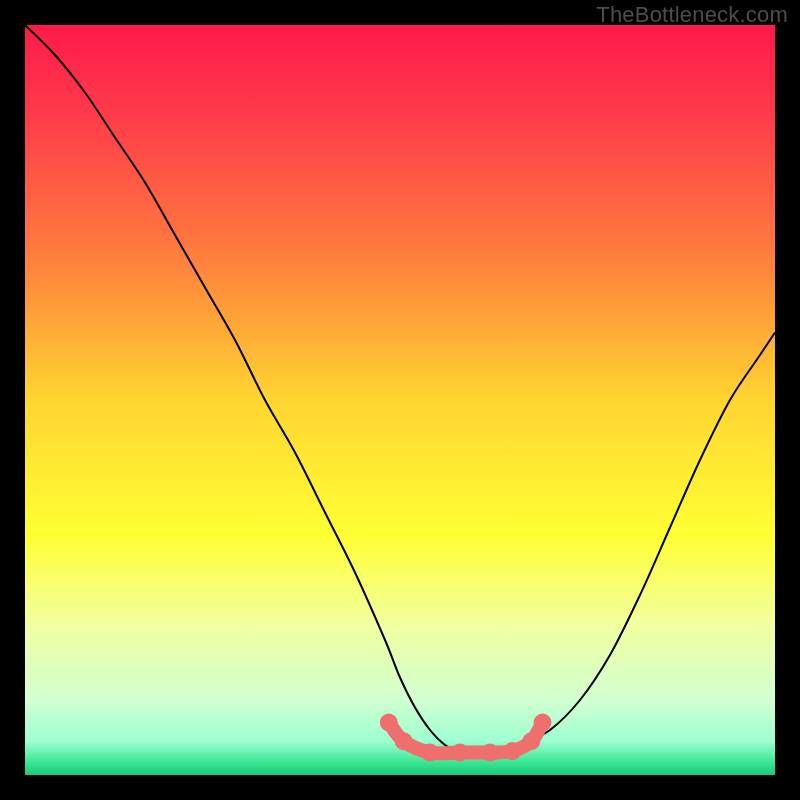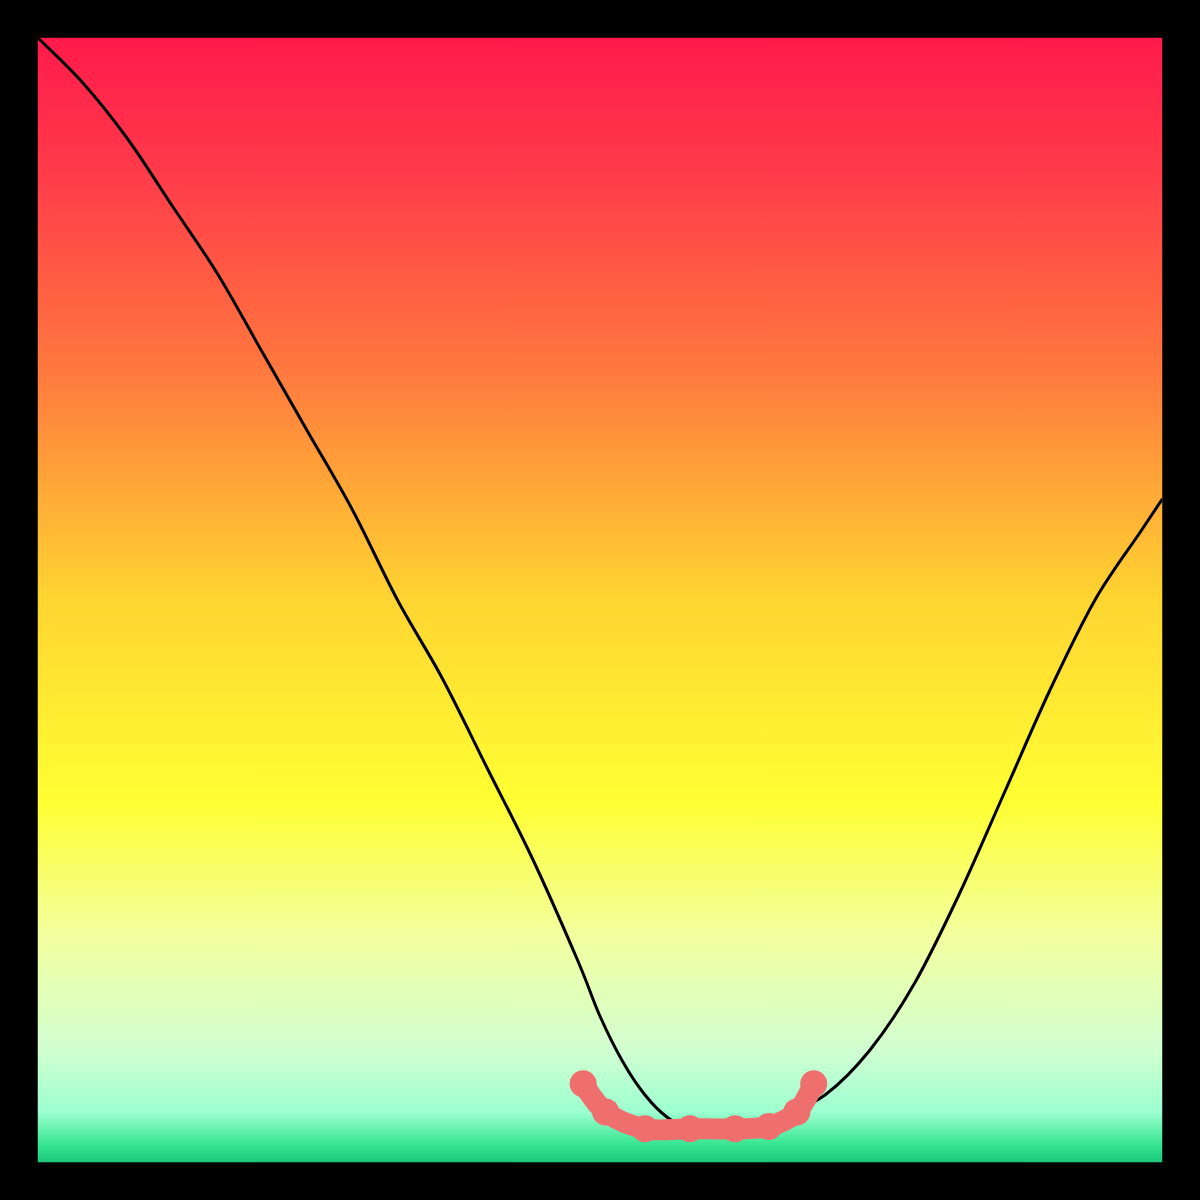--- a/index.html
+++ b/index.html
@@ -35,20 +35,21 @@
     letter-spacing: 0.2px;
     font-weight: 400;
     user-select: none;
   }
   svg { display: block; }
 </style>
 </head>
 <body>
 
 <div class="frame">
+  <div class="watermark">TheBottleneck.com</div>
   <div class="plot">
     <svg id="chart-svg" width="750" height="750" viewBox="0 0 750 750">
         <defs>
           <linearGradient id="bg-grad" x1="0" y1="0" x2="0" y2="1">
             <stop offset="0%" stop-color="#ff1a4b"></stop>
             <stop offset="12%" stop-color="#ff3b4a"></stop>
             <stop offset="30%" stop-color="#ff7a3e"></stop>
             <stop offset="50%" stop-color="#ffd531"></stop>
             <stop offset="68%" stop-color="#ffff33"></stop>
             <stop offset="80%" stop-color="#f2ffa0"></stop>

